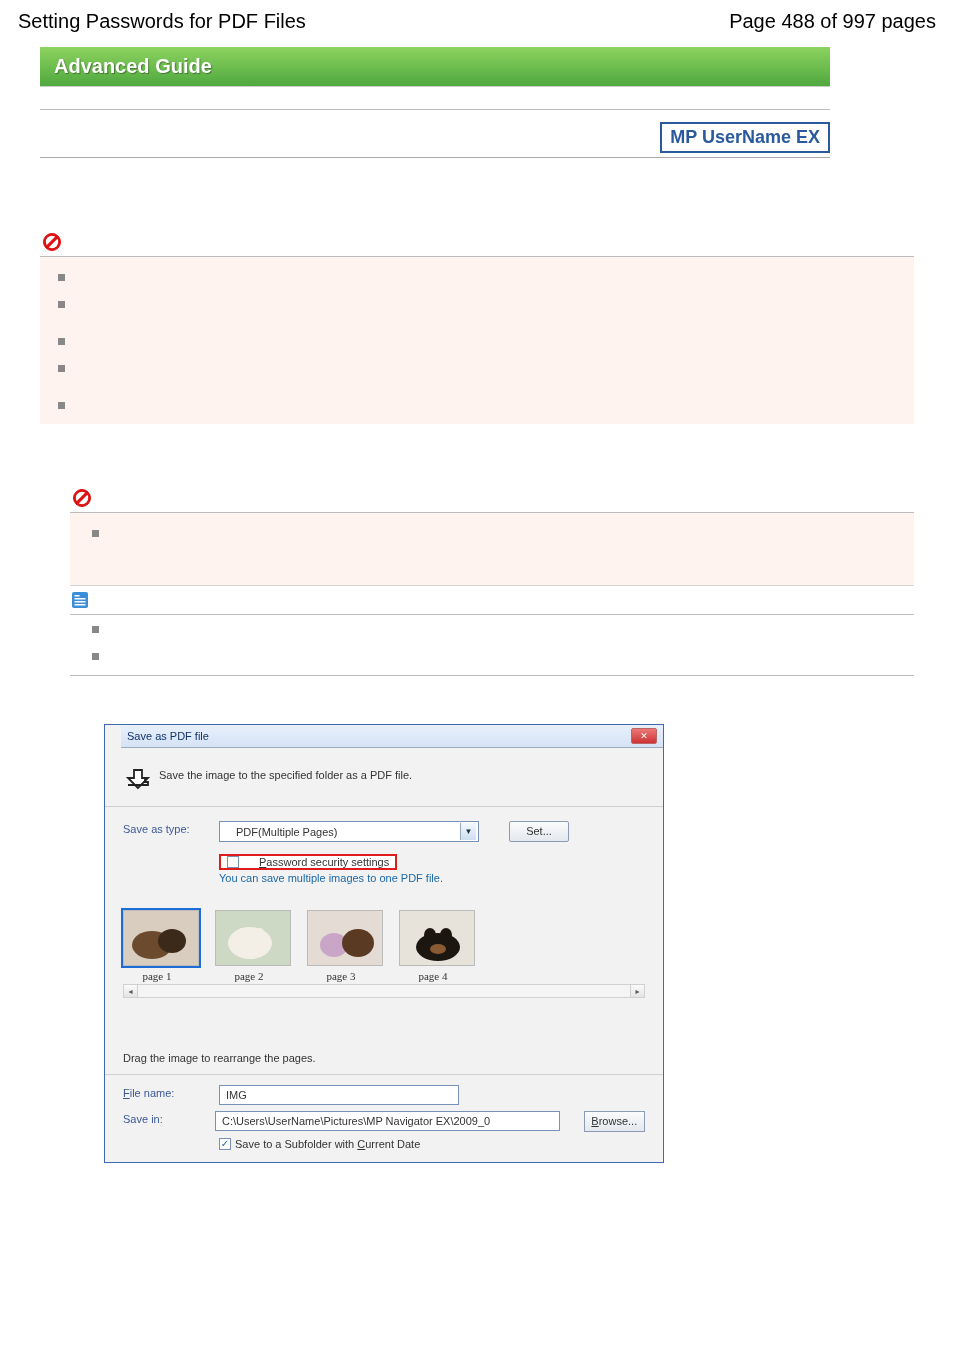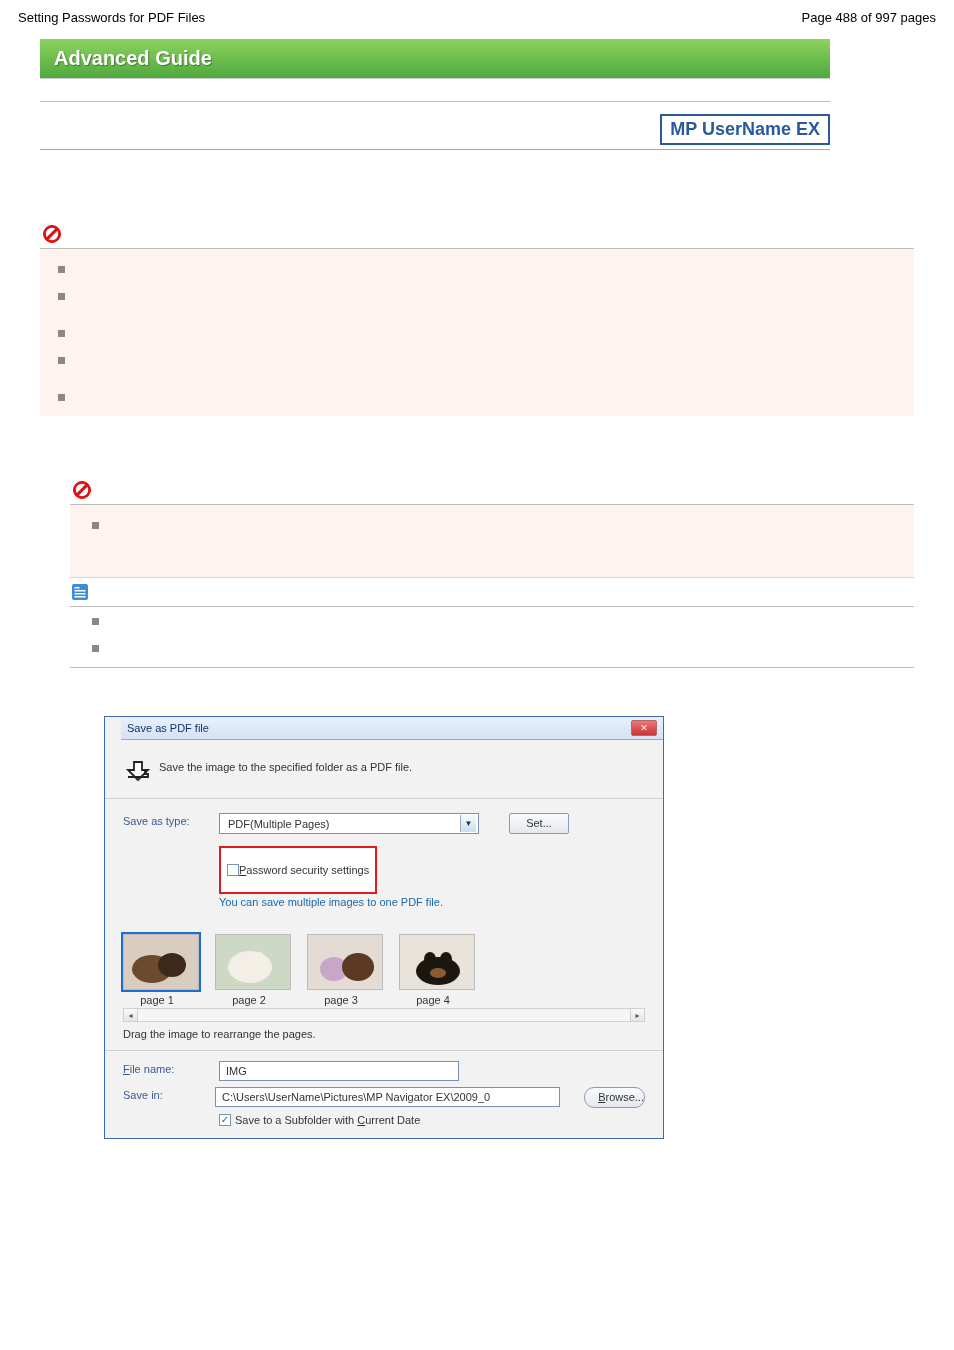--- a/index.html
+++ b/index.html
@@ -1,17 +1,17 @@
 <!DOCTYPE html>
 <html><head>
 <meta charset="utf-8">
 <style>
   * { box-sizing: border-box; margin: 0; padding: 0; }
   body { font-family: Arial, sans-serif; width: 954px; background: #fff; font-size: 13px; }
-  .page-header { display: flex; justify-content: space-between; padding: 10px 18px 14px; font-size: 13px; }
+  .page-header { display: flex; justify-content: space-between; padding: 10px 18px 14px; font-size: 20px; }
   .content { padding: 0 40px 30px 40px; }
   .adv-guide { background: linear-gradient(#8dd35f, #4fa83f); color: #fff; font-family: 'Trebuchet MS', Arial; font-size: 20px; font-weight: bold; padding: 8px 14px; text-shadow: 1px 1px 1px rgba(0,0,0,0.35); border-bottom: 1px solid #ccc; margin-bottom: 22px; width: 790px; }
   .hr1 { height: 1px; background: #bbb; margin: 1px 0 12px; width: 790px; }
   .mpnav-row { width: 790px; display: flex; justify-content: flex-end; margin-bottom: 4px; }
   .mpnav { border: 2px solid #2a5a9c; color: #2a5a9c; font-size: 18px; font-weight: bold; padding: 3px 8px; background: #fff; }
   .hr2 { height: 1px; background: #aaa; width: 790px; margin-bottom: 70px; }
   .note-box { margin-bottom: 60px; }
   .note-hdr { display: flex; align-items: center; gap: 6px; padding: 4px 2px; border-bottom: 1px solid #bbb; }
   .prohibit { width: 20px; height: 20px; }
   .note-body { background: #fff3ef; padding: 6px 4px 6px 18px; }
@@ -33,41 +33,41 @@
   .dlg { border: 1px solid #3a6bb3; background: #f2f2f2; font-size: 11px; color: #333; }
   .dlg-title { background: linear-gradient(#e8f0fb, #d5e3f5); border-bottom: 1px solid #9ab; padding: 3px 6px; display: flex; justify-content: space-between; align-items: center; color: #12316a; margin-left: 16px; }
   .ctl-btns { display: flex; gap: 0; }
   .ctl { width: 26px; height: 16px; border: 1px solid #b66; font-size: 9px; text-align: center; line-height: 14px; background: linear-gradient(#e77, #c33); color: #fff; border-radius: 2px; margin-left: 2px; }
   .dlg-hdr-row { display: flex; align-items: center; gap: 4px; padding: 10px 16px 14px; border-bottom: 1px solid #cfcfcf; }
   .arrow-icon { width: 34px; height: 34px; }
   .dlg-section { padding: 14px 18px 4px; }
   .form-row { display: flex; align-items: flex-start; margin-bottom: 6px; }
   .form-lbl { width: 96px; color: #3a5895; padding-top: 2px; }
   .select-w { position: relative; }
-  .select { width: 260px; height: 21px; border: 1px solid #7693b7; background: #fff; display: flex; align-items: center; justify-content: space-between; padding: 0 2px 0 8px; }
+  .select { width: 260px; height: 21px; border: 1px solid #7693b7; background: #fff; display: flex; align-items: center; justify-content: space-between; padding: 0 2px 0 16px; }
   .select .arrow { width: 16px; height: 17px; background: linear-gradient(#f5f9ff, #cdddee); border-left: 1px solid #9ab; display: flex; align-items: center; justify-content: center; font-size: 8px; color: #234; }
   .set-btn { width: 60px; height: 21px; margin-left: 30px; background: linear-gradient(#fafbfc, #e4e8ee); border: 1px solid #8a9cb4; border-radius: 2px; text-align: center; line-height: 19px; }
-  .pwd-box { border: 2px solid #e01b1b; padding: 16px 6px; display: inline-flex; align-items: center; gap: 0; margin: 6px 0 2px 96px; background: #fff; }
+  .pwd-box { border: 2px solid #e01b1b; padding: 0 6px; display: inline-flex; align-items: center; gap: 20px; margin: 6px 0 2px 96px; background: #fff; }
   .cbox { width: 12px; height: 12px; border: 1px solid #7693b7; background: #fff; }
   .hint { color: #1a68a8; margin-left: 96px; }
   .thumb-strip { padding: 22px 18px 0; }
   .thumbs { display: flex; gap: 24px; }
-  .thumb-col { width: 68px; text-align: center; }
+  .thumb-col { width: 68px; text-align: center; font-family: Liberation Serif, serif; }
   .thumb { width: 76px; height: 56px; border: 1px solid #bbb; background: #fff; display: block; position: relative; overflow: hidden; }
   .thumb.sel { outline: 2px solid #1e6dd6; }
   .thumb-lbl { font-size: 11px; margin-top: 4px; display: block; }
   .scrollbar { height: 14px; border: 1px solid #d0d0d0; background: #f5f5f5; margin: 2px 18px 0; position: relative; }
   .sb-left, .sb-right { width: 14px; height: 12px; position: absolute; top: 0; background: linear-gradient(#fbfbfb, #e4e4e4); display: flex; align-items: center; justify-content: center; font-size: 8px; color: #555; }
   .sb-left { left: 0; border-right: 1px solid #d0d0d0; }
   .sb-right { right: 0; border-left: 1px solid #d0d0d0; }
-  .drag-hint { padding: 6px 18px 10px; }
+  .drag-hint { padding: 6px 18px 10px; margin-top: 48px; }
   .save-section { border-top: 1px solid #d0d0d0; padding: 10px 18px 12px; }
   .input { height: 20px; border: 1px solid #7693b7; background: #fff; padding: 0 6px; line-height: 18px; width: 240px; }
   .input-long { width: 359px; }
-  .browse-btn { width: 64px; height: 21px; margin-left: 24px; background: linear-gradient(#fafbfc, #e4e8ee); border: 1px solid #8a9cb4; border-radius: 10px; text-align: right; line-height: 19px; }
+  .browse-btn { width: 64px; height: 21px; margin-left: 24px; background: linear-gradient(#fafbfc, #e4e8ee); border: 1px solid #8a9cb4; border-radius: 0; text-align: center; line-height: 19px; }
   .cbox-checked { width: 12px; height: 12px; border: 1px solid #7693b7; background: #fff; color: #1a68a8; font-size: 10px; text-align: center; line-height: 10px; display: inline-block; vertical-align: middle; }
   .subfolder-row { margin: 6px 0 0 96px; display: flex; align-items: center; gap: 4px; }
   .dlg-footer { border-top: 1px solid #d0d0d0; padding: 10px 14px; display: flex; justify-content: flex-end; gap: 14px; }
   .dlg-btn { width: 80px; height: 23px; background: linear-gradient(#fafbfc, #e4e8ee); border: 1px solid #8a9cb4; border-radius: 2px; text-align: center; line-height: 21px; }
   .dlg-btn.primary { border-color: #3a6bb3; }
   .underline-accel { text-decoration: underline; }
 </style>
 </head>
 <body>
 

